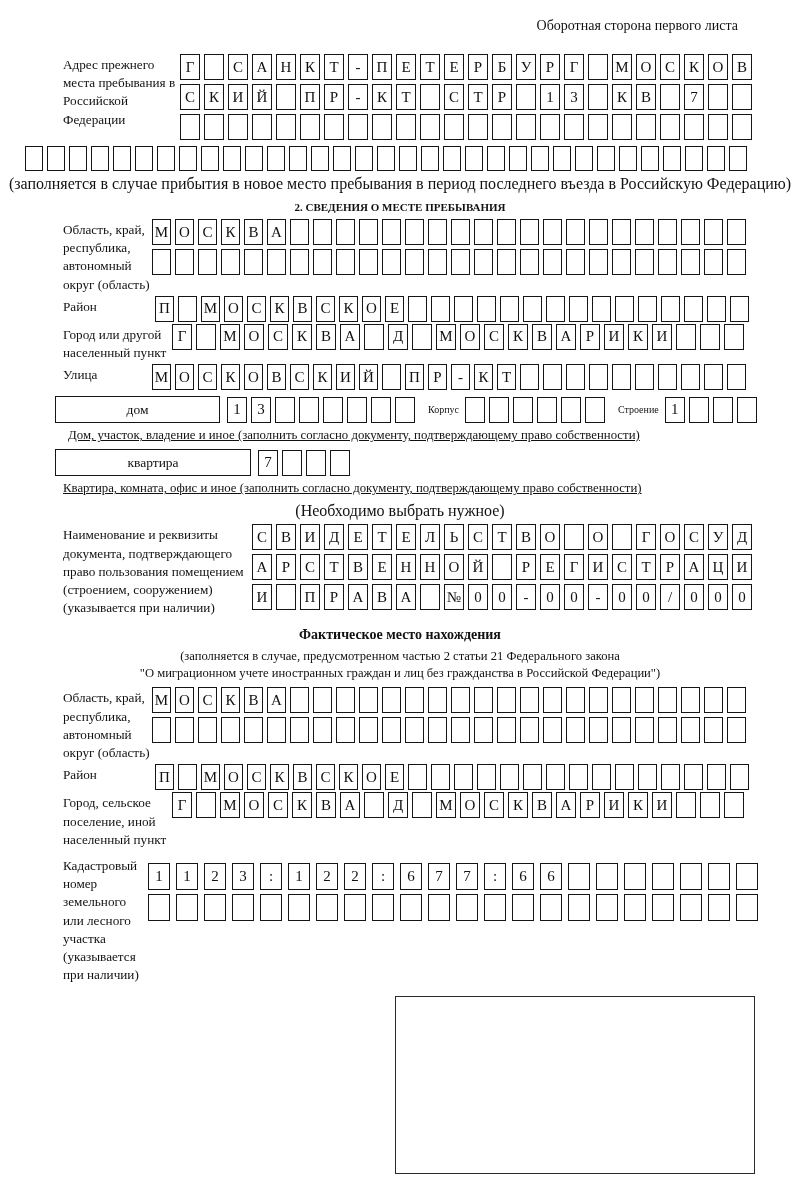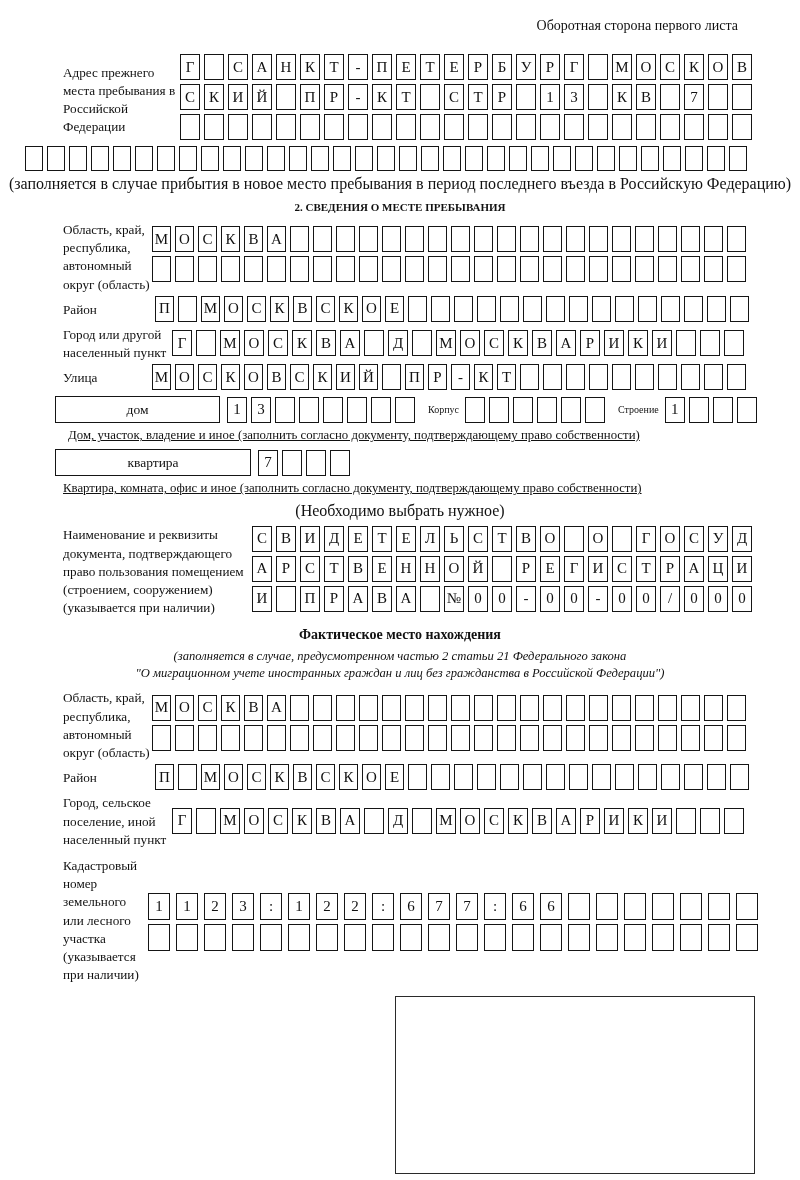--- a/index.html
+++ b/index.html
@@ -6,21 +6,21 @@
   body {
     width: 800px; height: 1180px;
     background: #ffffff; color: #111;
     font-family: "Liberation Serif", "DejaVu Serif", serif;
     overflow: hidden;
   }
   .page { width: 800px; height: 1124px; padding-top: 18px; }
 
   .hdr { text-align: right; padding-right: 62px; font-size: 14px; margin-bottom: 20px; }
 
-  .frow { display: flex; margin-left: 63px; align-items: center; }
+  .frow { display: flex; margin-left: 63px; align-items: flex-start; }
   .lbl { font-size: 13.2px; line-height: 1.38; padding-top: 2px; }
   .w117 { width: 117px; }
   .w89  { width: 89px; font-family: Liberation Serif, serif; }
   .w92  { width: 92px; }
   .w109 { width: 109px; }
   .w85  { width: 85px; }
   .w189 { width: 189px; padding-right: 6px; }
 
   .cellstack > * { margin-bottom: 4px; }
   .cellrow { display: flex; }
@@ -54,21 +54,21 @@
 
   .stayrow { display: flex; align-items: center; margin-left: 63px; margin-top: 5px; }
   .stay-lbl { font-size: 13.5px; margin-right: 10px; }
   .chkbox {
     width: 22px; height: 26px; border: 1.6px solid #151515;
     display: flex; align-items: center; justify-content: center;
     font-size: 15px; margin-right: 12px;
   }
   .optlbl { font-size: 13.5px; margin-right: 14px; }
 
-  .fact-note { text-align: center; font-size: 12.6px; margin-top: 2px; font-style: italic; }
+  .fact-note { text-align: center; font-size: 12.6px; margin-top: 2px; }
 
   .stampbox {
     margin: 12px 0 0 395px;
     width: 360px; height: 178px;
     border: 1.8px solid #2a2a2a;
   }
   .mt2{margin-top:2px}.mt4{margin-top:4px}.mt6{margin-top:6px}
 </style>
 </head>
 <body>

